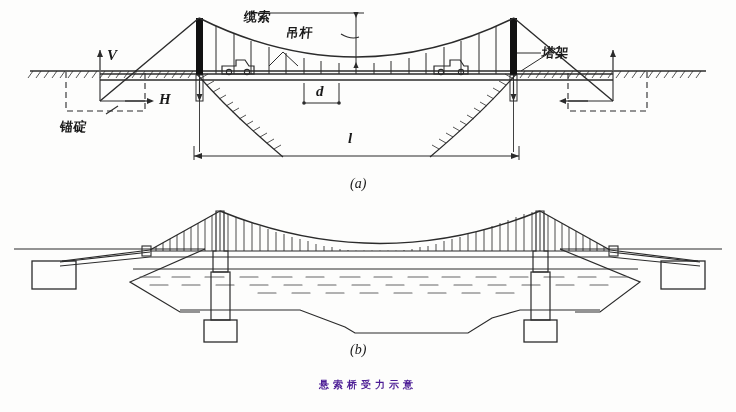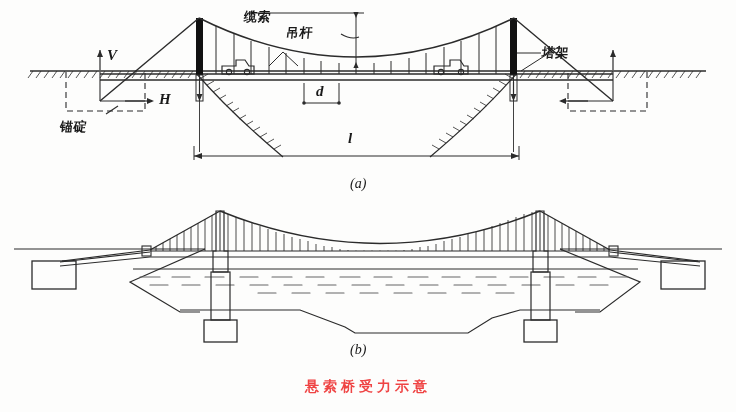--- a/index.html
+++ b/index.html
@@ -47,23 +47,23 @@
     font-size: 14px;
   }
   .caption {
     position: absolute;
     left: 0;
     top: 378px;
     width: 736px;
     text-align: center;
     font-family: "DejaVu Sans", sans-serif;
     font-weight: 700;
-    font-size: 14px;
+    font-size: 10px;
     letter-spacing: 4px;
-    color: #ef4444;
+    color: #4c1d95;
   }
   .skew-cn { transform: skewX(-6deg); display: inline-block; }
 </style>
 </head>
 <body>
 
 <div id="page">
 
   <svg viewBox="0 0 736 412">
     <defs>

